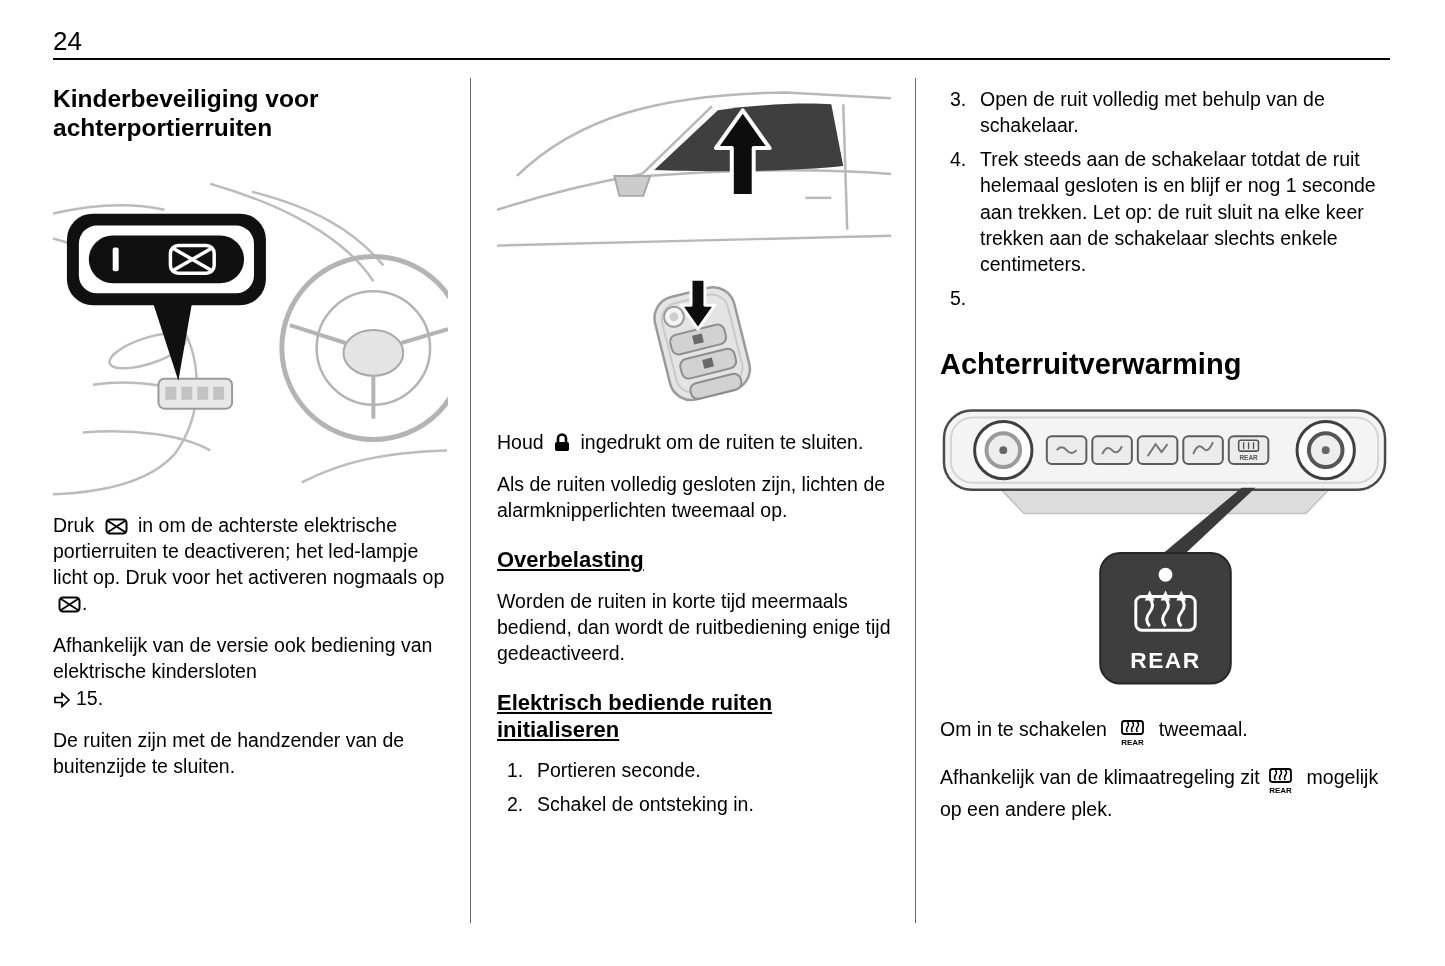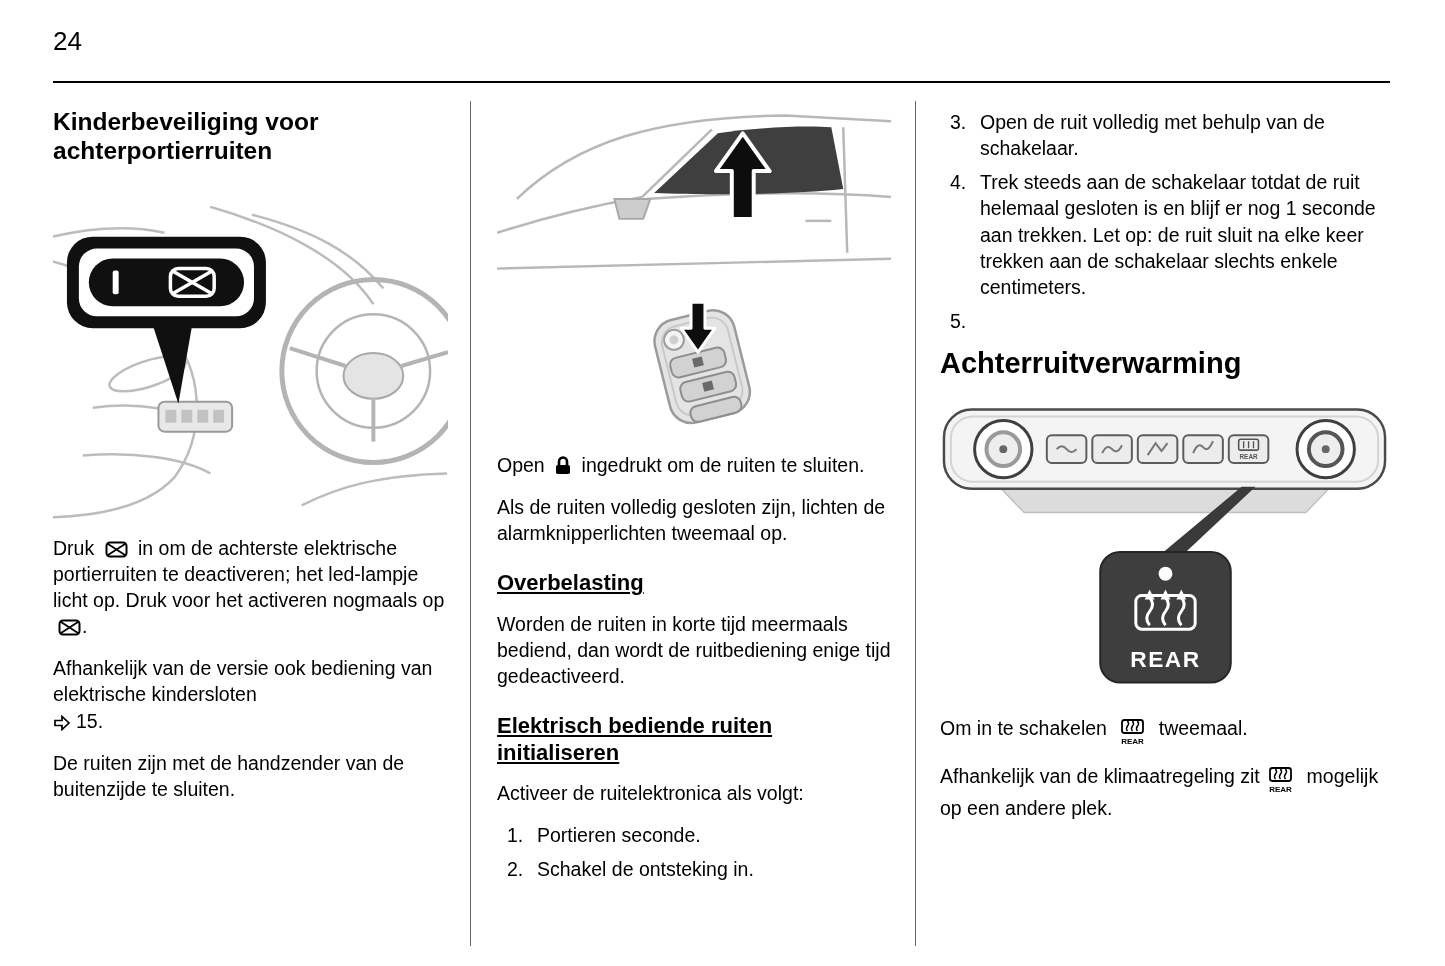--- a/index.html
+++ b/index.html
@@ -2,38 +2,38 @@
 <html><head>
 <meta charset="utf-8">
 <style>
   html,body{margin:0;padding:0;}
   body{
     width:1445px;height:966px;overflow:hidden;background:#ffffff;color:#000;
     font-family:"Liberation Sans", sans-serif;
   }
   .page-header{
     display:flex;align-items:flex-end;
-    margin:0 55px 0 53px;padding:26px 0 24px;
+    margin:0 55px 0 53px;padding:26px 0 1px;
     border-bottom:2px solid #000;
     font-size:26px;
   }
   .page-number{width:117px;}
   .main{
     display:grid;
     grid-template-columns:417px 446px 1fr;
     margin:0 55px 0 53px;
     padding-top:18px;
     min-height:845px;
   }
   .col{min-width:0;}
   .col1{padding-right:22px;}
   .col2{border-left:1.5px solid #666;border-right:1.5px solid #666;padding:0 22px 0 26px;}
   .col3{padding-left:24px;}
   h2{font-size:24.5px;font-weight:bold;margin:6px 0 40px;line-height:1.2;}
-  h2.big{font-size:29px;margin:12px 0 22px;}
+  h2.big{font-size:29px;margin:36px 0 22px;}
   h3{font-size:22px;font-weight:bold;margin:24px 0 14px;line-height:1.2;text-decoration:underline;}
   p{font-size:19.5px;line-height:1.34;margin:0 0 16px;}
   figure{margin:0 0 14px;}
   figure svg{display:block;}
   .fig-key{margin-bottom:20px;}
   .steps{margin:4px 0 0 10px;}
   .step{display:flex;font-size:19.5px;line-height:1.34;margin-bottom:8px;}
   .step-num{flex:0 0 30px;}
   .ic{display:inline-block;vertical-align:-3px;margin:0 5px;line-height:0;}
   .ic.mr0{margin-right:1px;}
@@ -153,34 +153,33 @@
           <rect x="199" y="57" width="10" height="9" fill="#6a6a6a"></rect>
           <rect x="180" y="78" width="56" height="20" rx="7" fill="#d2d2d2" stroke="#8e8e8e" stroke-width="2"></rect>
           <rect x="203" y="83" width="10" height="9" fill="#6a6a6a"></rect>
           <rect x="184" y="104" width="52" height="16" rx="7" fill="#d2d2d2" stroke="#8e8e8e" stroke-width="2"></rect>
         </g>
         <path d="M195,2 L209,2 L209,28 L219,28 L202,52 L185,28 L195,28 Z" fill="#0d0d0d" stroke="#ffffff" stroke-width="3" stroke-linejoin="round"></path>
       </svg>
     </figure>
 
     <p>
-      <span>Open</span>
+      <span>Houd</span>
       <span class="ic"><svg width="16" height="20" viewBox="0 0 16 20">
             <path d="M4,10 V6.5 a4,4 0 0 1 8,0 V10" fill="none" stroke="#000" stroke-width="2.6"></path>
             <rect x="1" y="10" width="14" height="9" rx="1.8" fill="#000"></rect>
           </svg></span>
       <span>ingedrukt om de ruiten te sluiten.</span>
     </p>
     <p>Als de ruiten volledig gesloten zijn, lichten de alarmknipperlichten tweemaal op.</p>
 
     <h3>Overbelasting</h3>
     <p>Worden de ruiten in korte tijd meermaals bediend, dan wordt de ruitbediening enige tijd gedeactiveerd.</p>
 
     <h3>Elektrisch bediende ruiten initialiseren</h3>
-    <p>Activeer de ruitelektronica als volgt:</p>
 
     <div class="steps">
       <div class="step">
         <span class="step-num">1.</span>
         <span>Portieren seconde.</span>
       </div>
       <div class="step">
         <span class="step-num">2.</span>
         <span>Schakel de ontsteking in.</span>
       </div>

